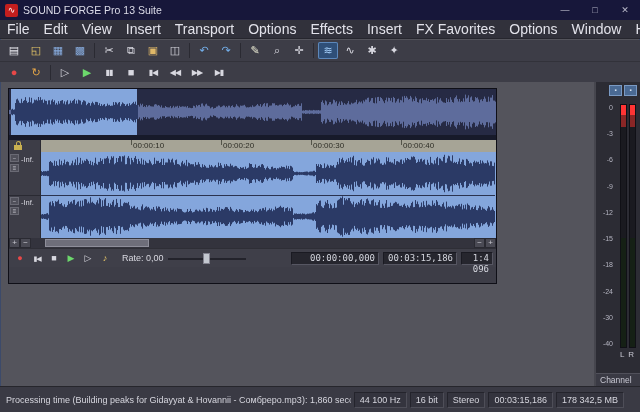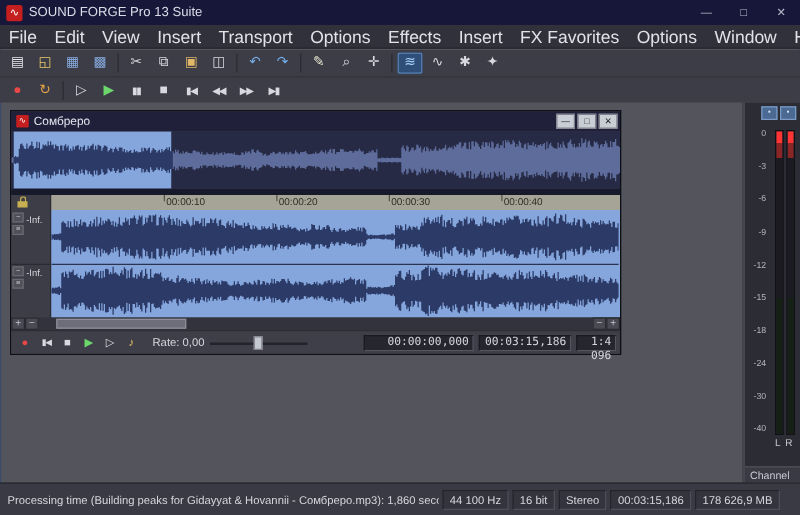--- a/index.html
+++ b/index.html
@@ -147,29 +147,20 @@
       <div class="tb-btn" style="color: rgb(108, 216, 108);">▶</div>
       <div class="tb-btn small" style="color: rgb(216, 216, 224);">▮▮</div>
       <div class="tb-btn" style="color: rgb(216, 216, 224);">■</div>
       <div class="tb-btn small" style="color: rgb(216, 216, 224);">▮◀</div>
       <div class="tb-btn small" style="color: rgb(216, 216, 224);">◀◀</div>
       <div class="tb-btn small" style="color: rgb(216, 216, 224);">▶▶</div>
       <div class="tb-btn small" style="color: rgb(216, 216, 224);">▶▮</div>
     </div>
 
   <div class="docwin">
-    <div class="doc-title">
-      <div class="doc-icon">∿</div>
-      <div class="doc-title-text">Сомбреро</div>
-      <div class="doc-btns">
-        <div class="doc-btn">—</div>
-        <div class="doc-btn">□</div>
-        <div class="doc-btn">✕</div>
-      </div>
-    </div>
 
     <div class="overview" id="overview">
         <svg width="487" height="46" style="display: block;">
           <rect x="2" y="0" width="126" height="46" fill="#84a6dc"></rect>
           <path d="M0.5 20.9V25.1M1.5 20.7V25.3M129.5 15.9V30.1M130.5 17.6V28.4M131.5 14.6V31.4M132.5 16.3V29.7M133.5 14.8V31.2M134.5 18.0V28.0M135.5 17.1V28.9M136.5 18.1V27.9M137.5 16.0V30.0M138.5 17.7V28.3M139.5 16.5V29.5M140.5 16.2V29.8M141.5 17.2V28.8M142.5 17.4V28.6M143.5 17.5V28.5M144.5 17.6V28.4M145.5 15.6V30.4M146.5 15.1V30.9M147.5 15.5V30.5M148.5 16.7V29.3M149.5 16.0V30.0M150.5 16.7V29.3M151.5 18.2V27.8M152.5 16.4V29.6M153.5 18.8V27.2M154.5 18.6V27.4M155.5 18.8V27.2M156.5 17.0V29.0M157.5 18.0V28.0M158.5 18.3V27.7M159.5 18.4V27.6M160.5 18.4V27.6M161.5 17.0V29.0M162.5 19.2V26.8M163.5 18.4V27.6M164.5 16.8V29.2M165.5 18.6V27.4M166.5 17.5V28.5M167.5 17.6V28.4M168.5 16.8V29.2M169.5 18.9V27.1M170.5 16.8V29.2M171.5 17.9V28.1M172.5 17.7V28.3M173.5 17.3V28.7M174.5 17.5V28.5M175.5 17.7V28.3M176.5 17.4V28.6M177.5 18.4V27.6M178.5 17.0V29.0M179.5 18.9V27.1M180.5 18.6V27.4M181.5 18.9V27.1M182.5 19.2V26.8M183.5 19.0V27.0M184.5 16.7V29.3M185.5 17.1V28.9M186.5 18.6V27.4M187.5 15.9V30.1M188.5 17.2V28.8M189.5 16.1V29.9M190.5 15.9V30.1M191.5 17.8V28.2M192.5 14.6V31.4M193.5 14.4V31.6M194.5 16.6V29.4M195.5 17.4V28.6M196.5 15.4V30.6M197.5 14.7V31.3M198.5 16.6V29.4M199.5 16.9V29.1M200.5 17.4V28.6M201.5 19.3V26.7M202.5 18.4V27.6M203.5 17.9V28.1M204.5 19.7V26.3M205.5 19.1V26.9M206.5 18.9V27.1M207.5 17.6V28.4M208.5 17.5V28.5M209.5 16.4V29.6M210.5 16.7V29.3M211.5 18.2V27.8M212.5 17.8V28.2M213.5 17.2V28.8M214.5 16.4V29.6M215.5 16.7V29.3M216.5 18.3V27.7M217.5 17.1V28.9M218.5 18.3V27.7M219.5 16.7V29.3M220.5 16.7V29.3M221.5 18.5V27.5M222.5 17.0V29.0M223.5 16.3V29.7M224.5 18.0V28.0M225.5 18.4V27.6M226.5 17.5V28.5M227.5 15.2V30.8M228.5 16.7V29.3M229.5 17.5V28.5M230.5 18.4V27.6M231.5 16.5V29.5M232.5 16.8V29.2M233.5 16.6V29.4M234.5 16.4V29.6M235.5 15.8V30.2M236.5 17.4V28.6M237.5 18.5V27.5M238.5 18.2V27.8M239.5 18.4V27.6M240.5 18.1V27.9M241.5 17.6V28.4M242.5 18.2V27.8M243.5 16.3V29.7M244.5 17.7V28.3M245.5 17.7V28.3M246.5 17.2V28.8M247.5 16.2V29.8M248.5 15.0V31.0M249.5 16.5V29.5M250.5 17.1V28.9M251.5 15.1V30.9M252.5 17.9V28.1M253.5 16.5V29.5M254.5 14.9V31.1M255.5 14.0V32.0M256.5 17.3V28.7M257.5 14.4V31.6M258.5 14.2V31.8M259.5 18.1V27.9M260.5 16.6V29.4M261.5 16.6V29.4M262.5 16.5V29.5M263.5 14.2V31.8M264.5 14.4V31.6M265.5 14.3V31.7M266.5 16.3V29.7M267.5 16.0V30.0M268.5 16.6V29.4M269.5 16.5V29.5M270.5 15.7V30.3M271.5 15.6V30.4M272.5 15.7V30.3M273.5 17.2V28.8M274.5 16.0V30.0M275.5 15.1V30.9M276.5 15.9V30.1M277.5 15.5V30.5M278.5 13.8V32.2M279.5 15.3V30.7M280.5 16.5V29.5M281.5 15.7V30.3M282.5 18.4V27.6M283.5 18.1V27.9M284.5 17.3V28.7M285.5 17.3V28.7M286.5 15.9V30.1M287.5 16.9V29.1M288.5 15.4V30.6M289.5 14.9V31.1M290.5 16.8V29.2M291.5 16.9V29.1M292.5 14.3V31.7M293.5 21.7V24.3M294.5 21.3V24.7M295.5 21.7V24.3M296.5 21.0V25.0M297.5 21.2V24.8M298.5 21.3V24.7M299.5 21.5V24.5M300.5 20.9V25.1M301.5 21.4V24.6M302.5 21.4V24.6M303.5 21.5V24.5M304.5 20.9V25.1M305.5 21.2V24.8M306.5 21.4V24.6M307.5 21.2V24.8M308.5 21.3V24.7M309.5 21.0V25.0M310.5 21.5V24.5M311.5 21.3V24.7M312.5 13.0V33.0M313.5 11.4V34.6M314.5 13.9V32.1M315.5 15.7V30.3M316.5 11.4V34.6M317.5 12.4V33.6M318.5 16.3V29.7M319.5 15.2V30.8M320.5 13.1V32.9M321.5 13.0V33.0M322.5 15.4V30.6M323.5 14.5V31.5M324.5 10.6V35.4M325.5 11.2V34.8M326.5 13.4V32.6M327.5 12.2V33.8M328.5 16.9V29.1M329.5 14.6V31.4M330.5 12.6V33.4M331.5 16.0V30.0M332.5 12.2V33.8M333.5 13.5V32.5M334.5 15.9V30.1M335.5 14.2V31.8M336.5 15.3V30.7M337.5 15.6V30.4M338.5 14.2V31.8M339.5 12.1V33.9M340.5 15.3V30.7M341.5 15.5V30.5M342.5 13.7V32.3M343.5 14.6V31.4M344.5 14.3V31.7M345.5 13.6V32.4M346.5 13.2V32.8M347.5 10.8V35.2M348.5 15.1V30.9M349.5 13.5V32.5M350.5 12.4V33.6M351.5 13.4V32.6M352.5 12.4V33.6M353.5 14.4V31.6M354.5 11.3V34.7M355.5 12.6V33.4M356.5 10.5V35.5M357.5 10.6V35.4M358.5 8.9V37.1M359.5 8.6V37.4M360.5 13.1V32.9M361.5 11.7V34.3M362.5 9.2V36.8M363.5 9.0V37.0M364.5 13.8V32.2M365.5 14.3V31.7M366.5 8.5V37.5M367.5 14.3V31.7M368.5 8.1V37.9M369.5 7.9V38.1M370.5 12.0V34.0M371.5 8.2V37.8M372.5 9.0V37.0M373.5 10.4V35.6M374.5 12.3V33.7M375.5 14.1V31.9M376.5 11.1V34.9M377.5 8.6V37.4M378.5 12.5V33.5M379.5 8.7V37.3M380.5 9.0V37.0M381.5 11.7V34.3M382.5 8.9V37.1M383.5 13.2V32.8M384.5 7.9V38.1M385.5 9.0V37.0M386.5 13.7V32.3M387.5 12.3V33.7M388.5 10.2V35.8M389.5 9.6V36.4M390.5 13.6V32.4M391.5 10.9V35.1M392.5 11.4V34.6M393.5 7.5V38.5M394.5 13.3V32.7M395.5 6.9V39.1M396.5 8.9V37.1M397.5 7.2V38.8M398.5 8.7V37.3M399.5 10.6V35.4M400.5 10.0V36.0M401.5 6.9V39.1M402.5 8.5V37.5M403.5 12.5V33.5M404.5 10.2V35.8M405.5 12.0V34.0M406.5 7.5V38.5M407.5 9.1V36.9M408.5 13.0V33.0M409.5 13.6V32.4M410.5 10.5V35.5M411.5 9.7V36.3M412.5 14.3V31.7M413.5 9.2V36.8M414.5 11.1V34.9M415.5 10.9V35.1M416.5 11.3V34.7M417.5 8.8V37.2M418.5 11.9V34.1M419.5 10.1V35.9M420.5 13.0V33.0M421.5 10.9V35.1M422.5 11.0V35.0M423.5 10.2V35.8M424.5 11.7V34.3M425.5 10.2V35.8M426.5 9.4V36.6M427.5 14.6V31.4M428.5 8.1V37.9M429.5 13.5V32.5M430.5 10.6V35.4M431.5 9.2V36.8M432.5 11.7V34.3M433.5 12.7V33.3M434.5 13.5V32.5M435.5 13.5V32.5M436.5 14.0V32.0M437.5 9.0V37.0M438.5 13.0V33.0M439.5 10.3V35.7M440.5 13.1V32.9M441.5 8.2V37.8M442.5 10.7V35.3M443.5 13.0V33.0M444.5 13.7V32.3M445.5 9.3V36.7M446.5 8.1V37.9M447.5 6.5V39.5M448.5 10.1V35.9M449.5 12.5V33.5M450.5 9.9V36.1M451.5 13.2V32.8M452.5 12.1V33.9M453.5 12.8V33.2M454.5 9.3V36.7M455.5 12.6V33.4M456.5 5.6V40.4M457.5 9.5V36.5M458.5 8.7V37.3M459.5 6.3V39.7M460.5 13.0V33.0M461.5 8.4V37.6M462.5 7.4V38.6M463.5 11.2V34.8M464.5 12.6V33.4M465.5 12.2V33.8M466.5 8.0V38.0M467.5 9.1V36.9M468.5 8.4V37.6M469.5 10.5V35.5M470.5 13.5V32.5M471.5 10.7V35.3M472.5 10.2V35.8M473.5 12.1V33.9M474.5 10.1V35.9M475.5 7.6V38.4M476.5 9.6V36.4M477.5 12.8V33.2M478.5 12.8V33.2M479.5 7.7V38.3M480.5 12.5V33.5M481.5 8.6V37.4M482.5 8.6V37.4M483.5 6.1V39.9M484.5 11.5V34.5M485.5 11.6V34.4M486.5 12.6V33.4" stroke="#5e6c9c" stroke-width="1"></path>
           <path d="M2.5 20.5V25.5M3.5 19.8V26.2M4.5 20.8V25.2M5.5 20.4V25.6M6.5 14.0V32.0M7.5 10.4V35.6M8.5 9.7V36.3M9.5 11.5V34.5M10.5 13.7V32.3M11.5 14.2V31.8M12.5 9.8V36.2M13.5 13.8V32.2M14.5 12.0V34.0M15.5 11.1V34.9M16.5 8.2V37.8M17.5 11.8V34.2M18.5 13.9V32.1M19.5 13.1V32.9M20.5 8.3V37.7M21.5 13.3V32.7M22.5 8.8V37.2M23.5 14.5V31.5M24.5 13.7V32.3M25.5 10.6V35.4M26.5 11.3V34.7M27.5 10.6V35.4M28.5 11.7V34.3M29.5 8.0V38.0M30.5 11.2V34.8M31.5 8.2V37.8M32.5 11.1V34.9M33.5 10.5V35.5M34.5 13.8V32.2M35.5 10.6V35.4M36.5 11.8V34.2M37.5 11.9V34.1M38.5 15.4V30.6M39.5 11.4V34.6M40.5 11.3V34.7M41.5 15.4V30.6M42.5 11.5V34.5M43.5 10.3V35.7M44.5 12.9V33.1M45.5 11.3V34.7M46.5 15.6V30.4M47.5 13.9V32.1M48.5 15.6V30.4M49.5 12.2V33.8M50.5 14.6V31.4M51.5 11.9V34.1M52.5 11.5V34.5M53.5 11.0V35.0M54.5 14.5V31.5M55.5 12.3V33.7M56.5 15.5V30.5M57.5 12.6V33.4M58.5 11.2V34.8M59.5 15.3V30.7M60.5 14.6V31.4M61.5 11.6V34.4M62.5 13.8V32.2M63.5 11.9V34.1M64.5 11.2V34.8M65.5 9.9V36.1M66.5 14.7V31.3M67.5 11.5V34.5M68.5 14.6V31.4M69.5 10.7V35.3M70.5 11.3V34.7M71.5 11.7V34.3M72.5 15.6V30.4M73.5 13.2V32.8M74.5 11.3V34.7M75.5 11.6V34.4M76.5 12.4V33.6M77.5 16.2V29.8M78.5 14.9V31.1M79.5 13.6V32.4M80.5 14.0V32.0M81.5 16.7V29.3M82.5 14.2V31.8M83.5 12.7V33.3M84.5 14.2V31.8M85.5 15.7V30.3M86.5 12.9V33.1M87.5 12.9V33.1M88.5 13.2V32.8M89.5 16.1V29.9M90.5 14.2V31.8M91.5 17.0V29.0M92.5 15.1V30.9M93.5 16.8V29.2M94.5 15.7V30.3M95.5 15.0V31.0M96.5 17.4V28.6M97.5 16.9V29.1M98.5 14.6V31.4M99.5 16.3V29.7M100.5 15.8V30.2M101.5 17.0V29.0M102.5 16.6V29.4M103.5 16.7V29.3M104.5 13.1V32.9M105.5 15.9V30.1M106.5 13.1V32.9M107.5 13.6V32.4M108.5 15.4V30.6M109.5 13.7V32.3M110.5 13.0V33.0M111.5 17.2V28.8M112.5 15.3V30.7M113.5 13.4V32.6M114.5 14.4V31.6M115.5 15.0V31.0M116.5 17.0V29.0M117.5 15.5V30.5M118.5 14.8V31.2M119.5 17.0V29.0M120.5 14.2V31.8M121.5 16.1V29.9M122.5 15.2V30.8M123.5 14.2V31.8M124.5 12.9V33.1M125.5 14.8V31.2M126.5 12.6V33.4M127.5 15.9V30.1M128.5 15.9V30.1" stroke="#2b3a66" stroke-width="1"></path>
         </svg>
       </div>
     <div class="ov-strip"></div>
 
@@ -269,17 +260,17 @@
     <div class="meter-tab">Channel</div>
   </div>
 
   <div class="statusbar">
     <div class="status-msg">Processing time (Building peaks for Gidayyat &amp; Hovannii - Сомбреро.mp3): 1,860 seconds</div>
     <div class="status-cells" id="statusCells">
         <span class="status-cell">44 100 Hz</span>
         <span class="status-cell">16 bit</span>
         <span class="status-cell">Stereo</span>
         <span class="status-cell">00:03:15,186</span>
-        <span class="status-cell">178 626,9 MB</span>
+        <span class="status-cell">178 342,5 MB</span>
       </div>
   </div>
 
 </div>
 
 </body></html>

